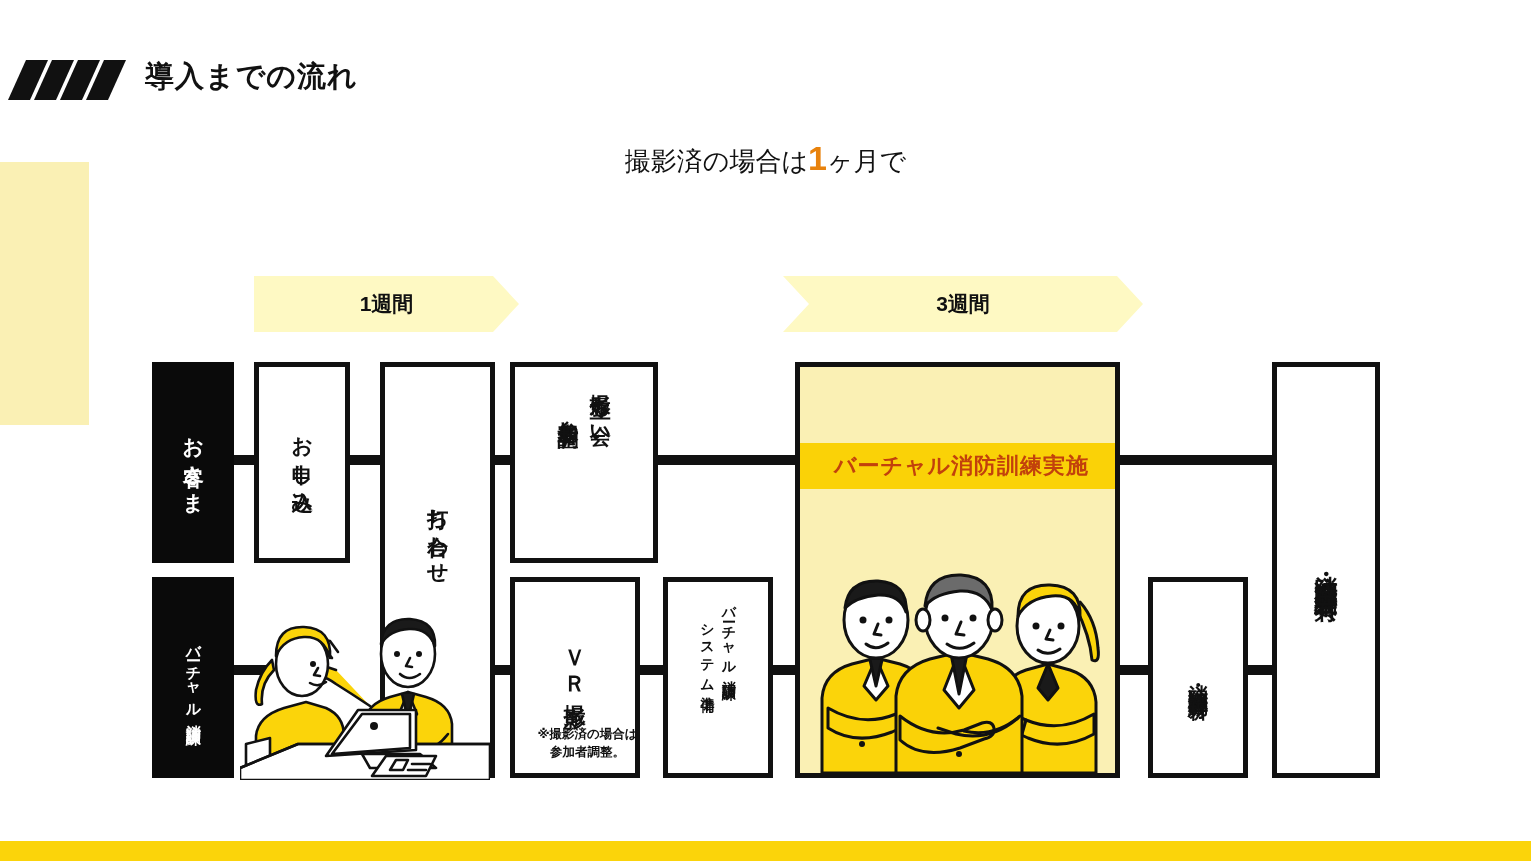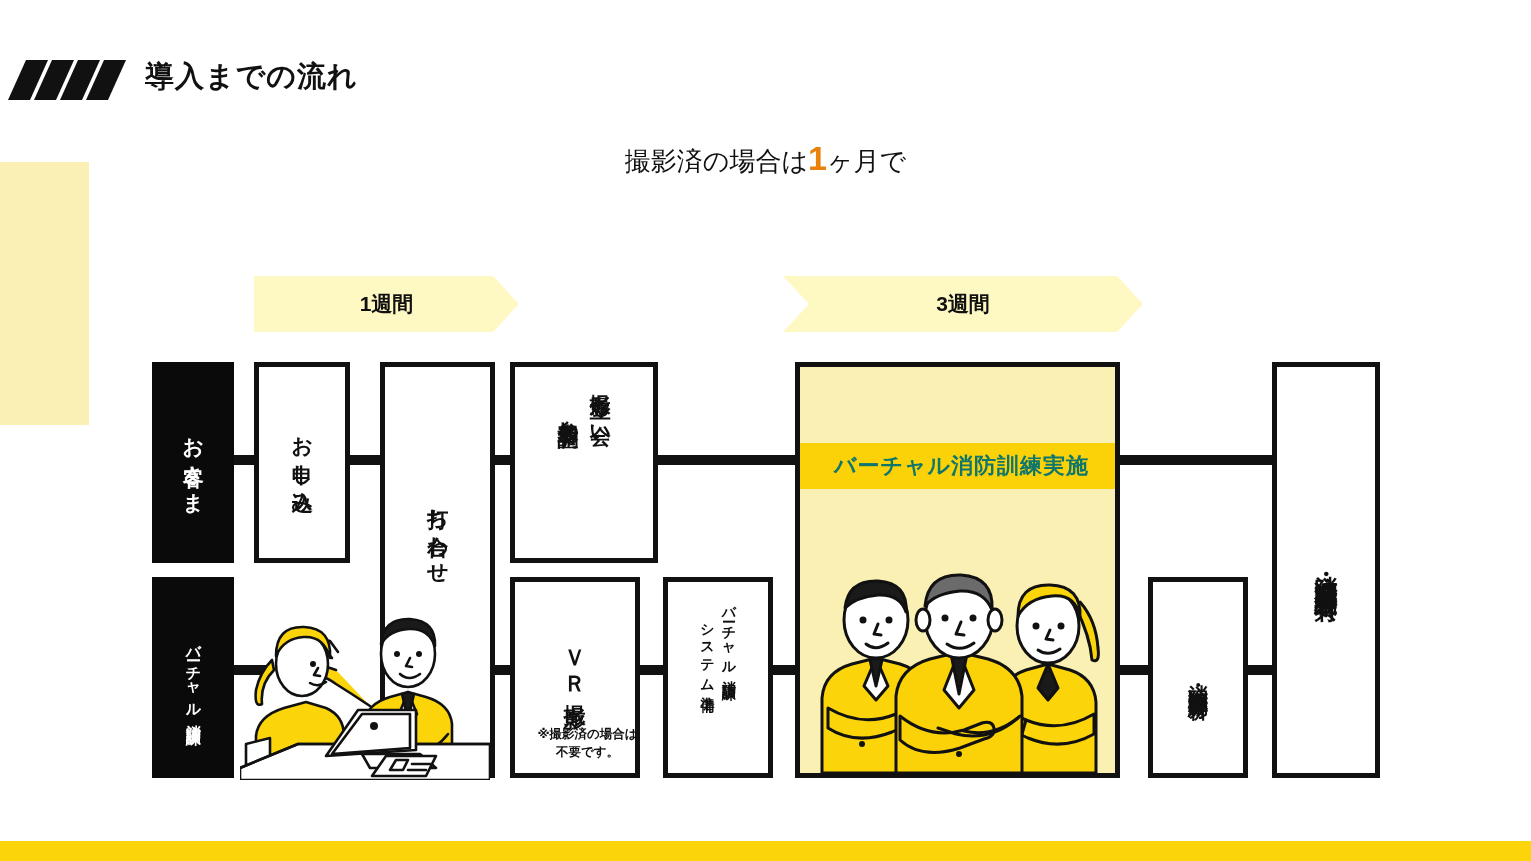--- a/index.html
+++ b/index.html
@@ -89,21 +89,21 @@
     position: absolute;
     background: #FAF0B4;
     border: 5px solid #111111;
   }
   .panel-band {
     position: absolute; left: 0; width: 100%;
     background: #FAD207;
     display: flex; align-items: center;
   }
   .panel-band-label {
-    font-size: 22px; font-weight: bold; color: #0f766e;
+    font-size: 22px; font-weight: bold; color: #c2410c;
     padding-left: 34px; letter-spacing: 1px;
   }
 
   .note {
     position: absolute; left: 0; width: 100%;
     text-align: center; font-size: 12.5px; font-weight: bold;
     color: #111111; line-height: 1.45;
   }
 
   .illus { position: absolute; }
@@ -171,21 +171,21 @@
       <span class="vtext" style="font-size:21px;">撮影立ち会い</span>
       <span class="vtext" style="font-size:21px; margin-top:26px;">参加者調整</span>
     </div>
   </div>
 
   <div class="box" style="left:510px; top:577px; width:130px; height:201px; flex-direction:column; justify-content:center;">
     <span class="vtext" style="font-size:22px; margin-top:-28px; letter-spacing:4px;">ＶＲ撮影</span>
   </div>
   <div class="note" style="left:510px; top:725px; width:155px;">
     <div>※撮影済の場合は</div>
-    <div>不要です。</div>
+    <div>参加者調整。</div>
   </div>
 
   <div class="box" style="left:663px; top:577px; width:110px; height:201px;">
     <div style="display:flex; flex-direction:row-reverse; gap:4px; align-items:flex-start; height:100%; padding-top:14px;">
       <span class="vtext" style="font-size:14px;">バーチャル消防訓練</span>
       <span class="vtext" style="font-size:14px; margin-top:18px;">システム準備</span>
     </div>
   </div>
 
   <div class="panel" style="left:795px; top:362px; width:325px; height:416px;">

